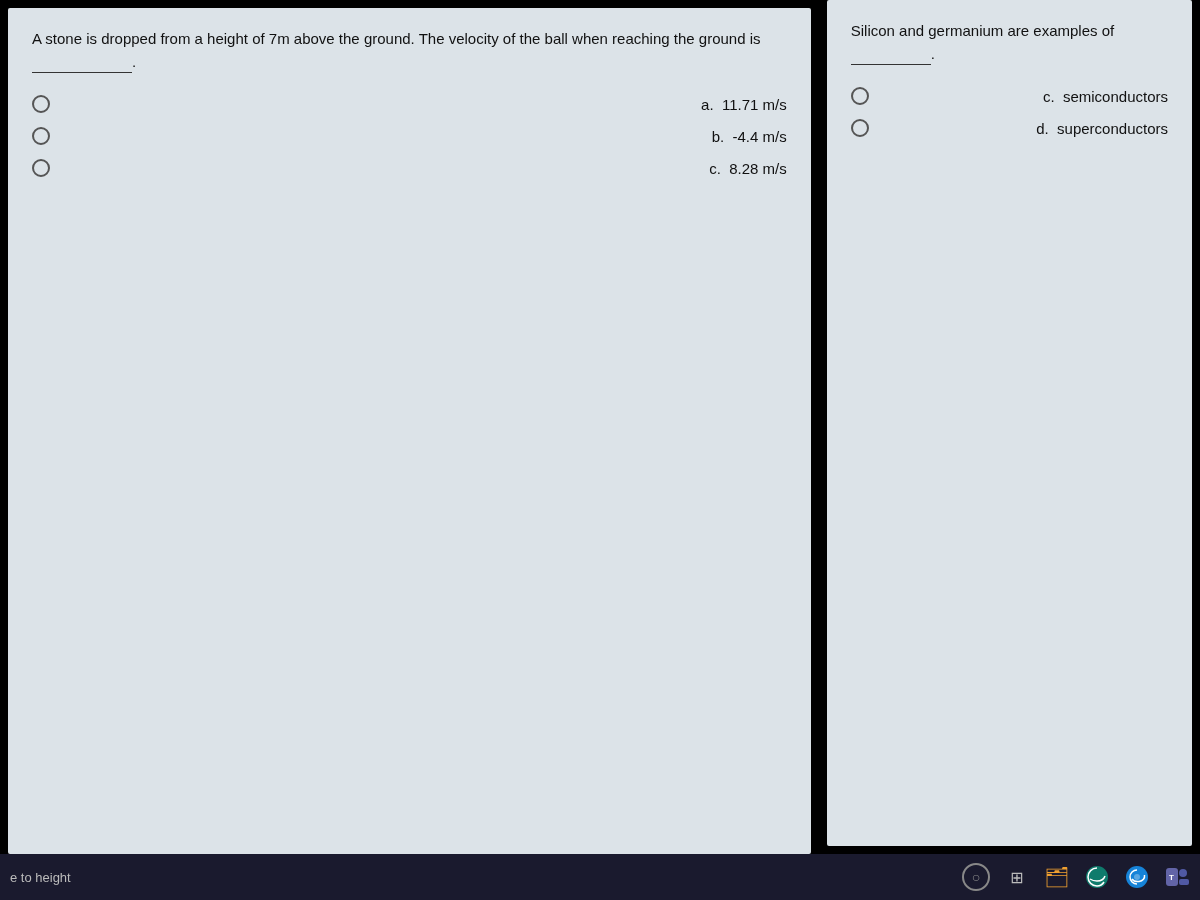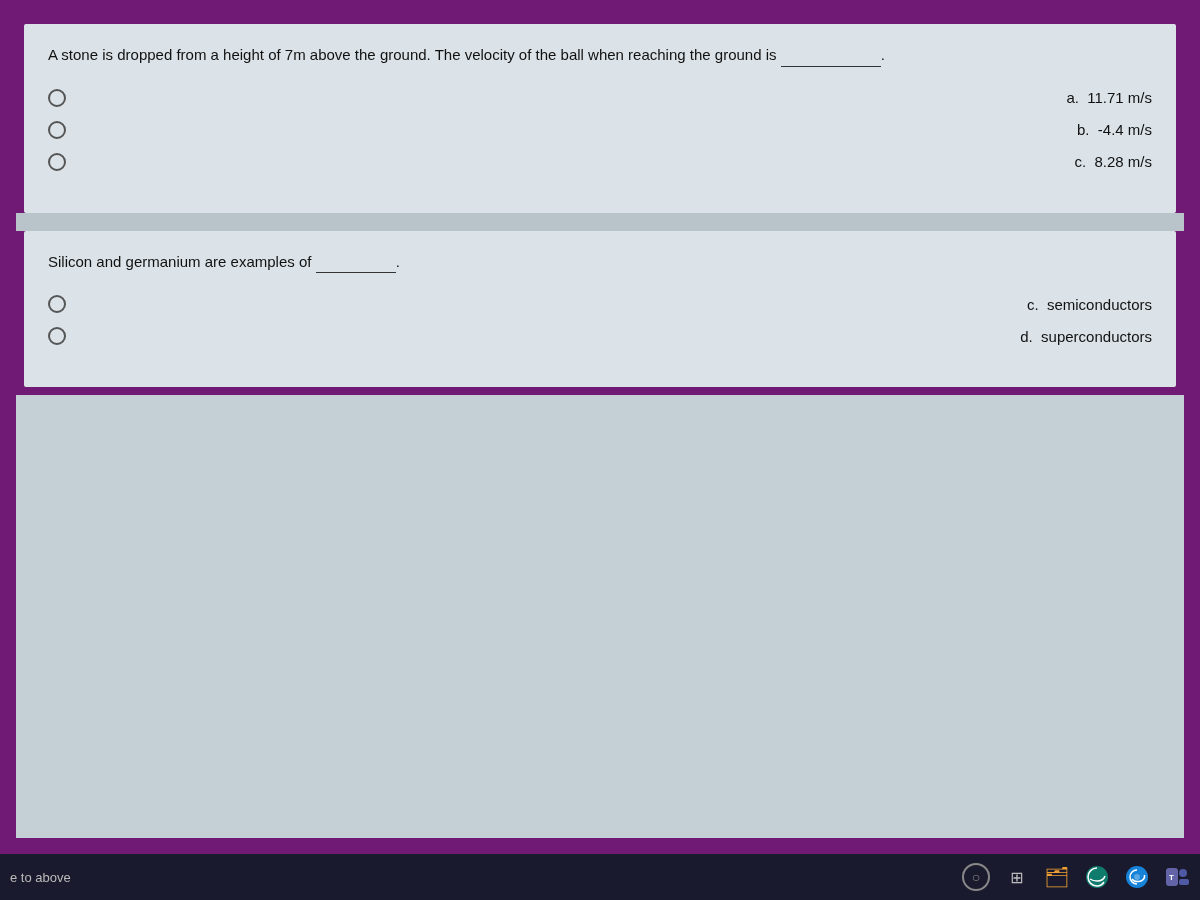--- a/index.html
+++ b/index.html
@@ -13,24 +13,24 @@
       height: 900px;
       background-color: #b0bec5;
       font-family: 'Segoe UI', Arial, sans-serif;
       overflow: hidden;
       display: flex;
       flex-direction: column;
     }
 
     .main-content {
       flex: 1;
-      background-color: #701a75;
-      padding: 16px;
-      display: flex;
-      flex-direction: column;
+      background-color: #000000;
+      padding: 0;
+      display: flex;
+      flex-direction: row;
     }
 
     .question-block {
       background-color: #dce3e8;
       margin: 8px 8px 0 8px;
       padding: 20px 24px 28px 24px;
       border-radius: 2px;
     }
 
     .question-text {
@@ -158,21 +158,21 @@
       <span class="option-label">d.&nbsp;&nbsp;<span>superconductors</span></span>
     </div>
   </div>
 
   <div class="spacer-block"></div>
 
 </div>
 
 <div class="taskbar">
   <div class="taskbar-search-area">
-    <span style="color:#bbb; font-size:13px;">e to above</span>
+    <span style="color:#bbb; font-size:13px;">e to height</span>
   </div>
 
   <div class="taskbar-icons">
 
     <div class="taskbar-icon" style="width:28px; height:28px; border:2px solid #888; border-radius:50%; color:#888; font-size:14px; display:flex; align-items:center; justify-content:center;">
       ○
     </div>
 
     <div class="taskbar-icon grid-btn" style="color:#bbb;">
       ⊞

